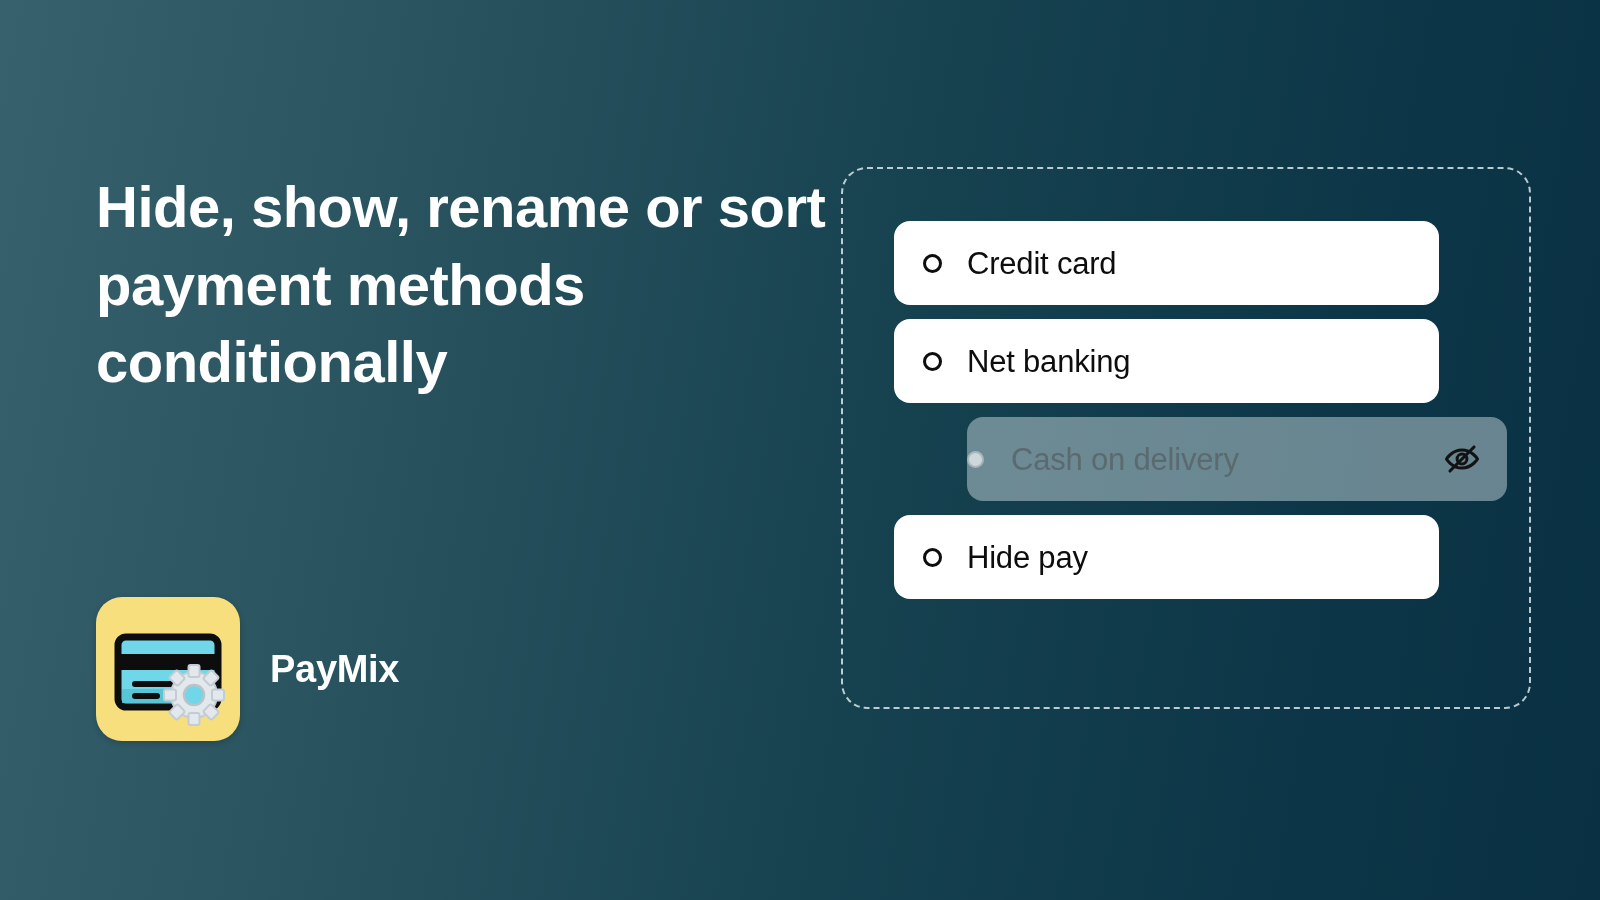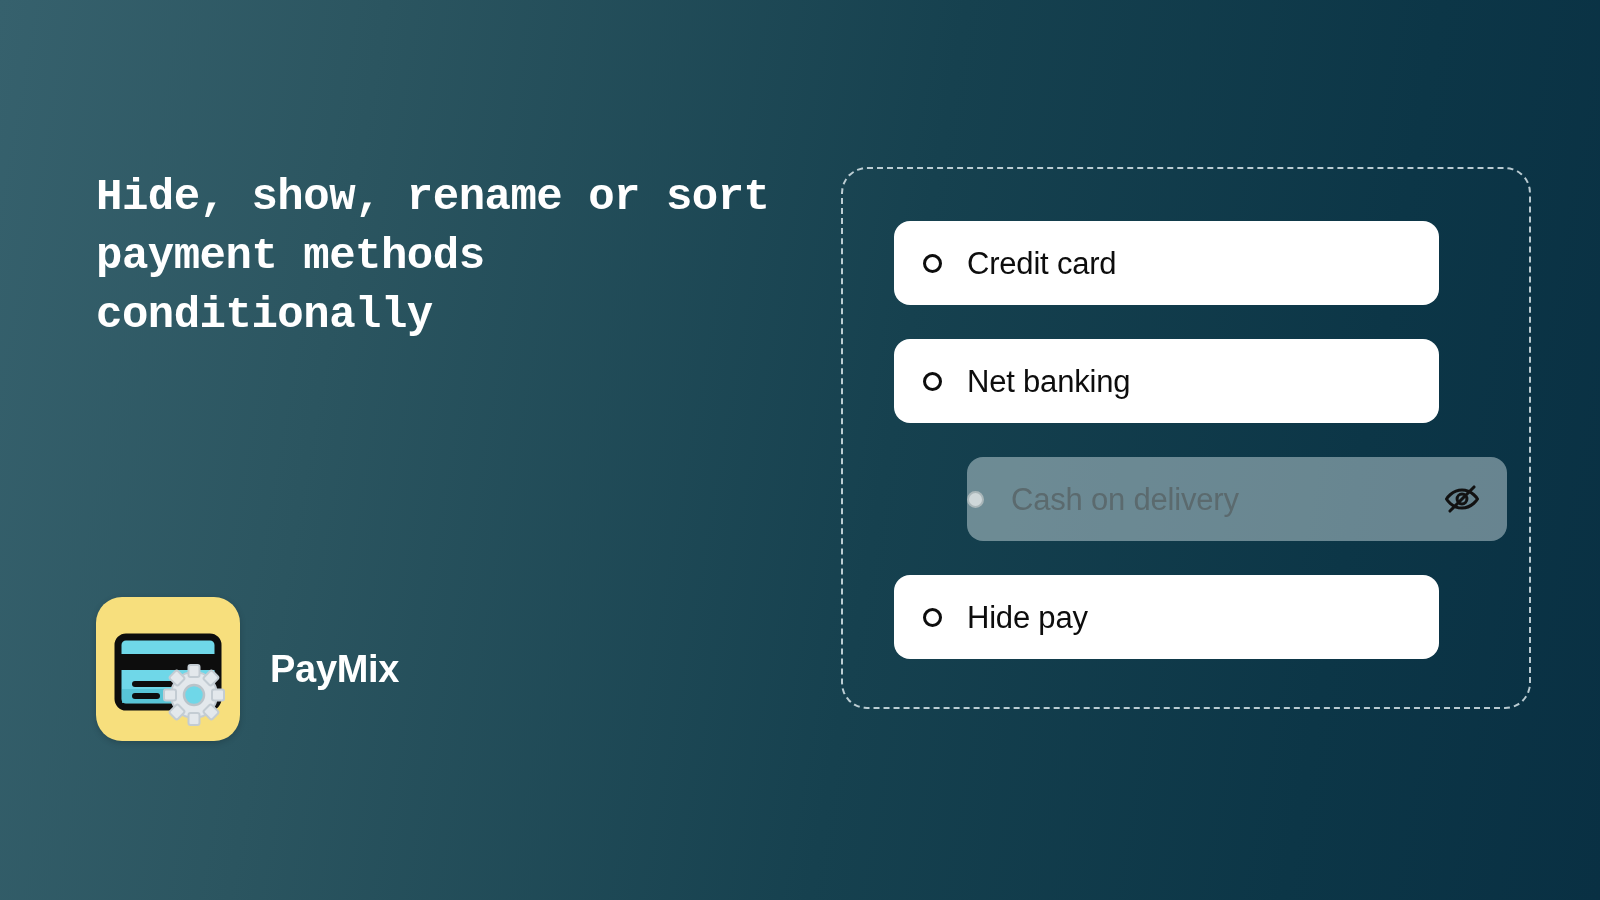--- a/index.html
+++ b/index.html
@@ -26,27 +26,26 @@
   
   .left-col {
     position: absolute;
     left: 96px;
     top: 168px;
     width: 730px;
   }
 
   .headline {
     margin: 0;
-    font-size: 44px;
+    font-size: 58px;
     line-height: 1.34;
     font-weight: 700;
     color: #ffffff;
     letter-spacing: -0.5px;
     white-space: pre-line;
-    font-family: Liberation Mono, monospace;
   }
 
   .brand-row {
     position: absolute;
     left: 96px;
     top: 597px;
     display: flex;
     align-items: center;
     gap: 30px;
   }
@@ -91,21 +90,21 @@
     padding: 52px 0 0 0;
     box-sizing: border-box;
   }
 
   .method-row {
     box-sizing: border-box;
     display: flex;
     align-items: center;
     height: 84px;
     border-radius: 16px;
-    margin-bottom: 34px;
+    margin-bottom: 14px;
   }
 
   
   .method-row.visible-row {
     margin-left: 51px;
     width: 545px;
     background: #ffffff;
     padding-left: 29px;
     padding-right: 26px;
   }

